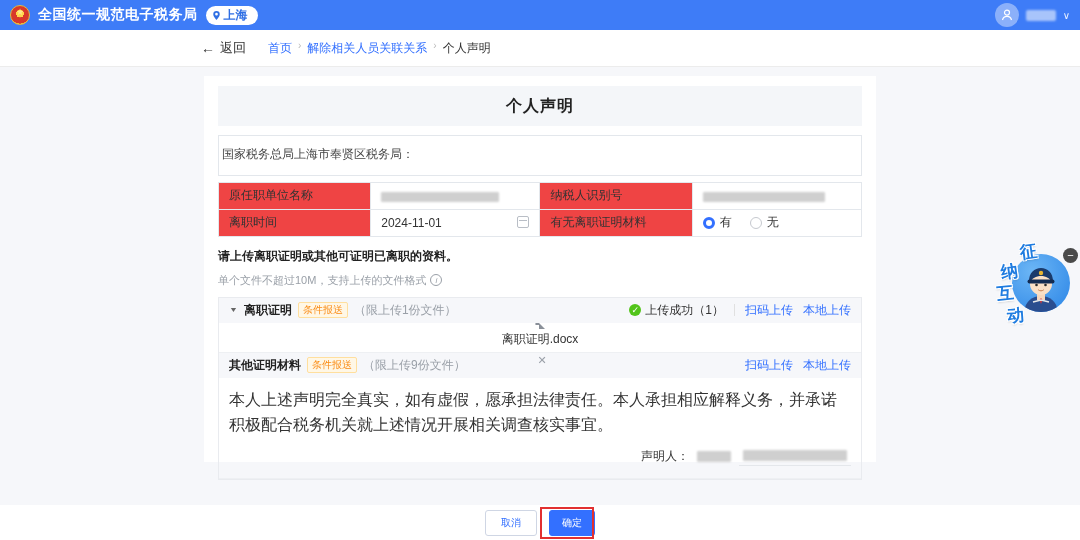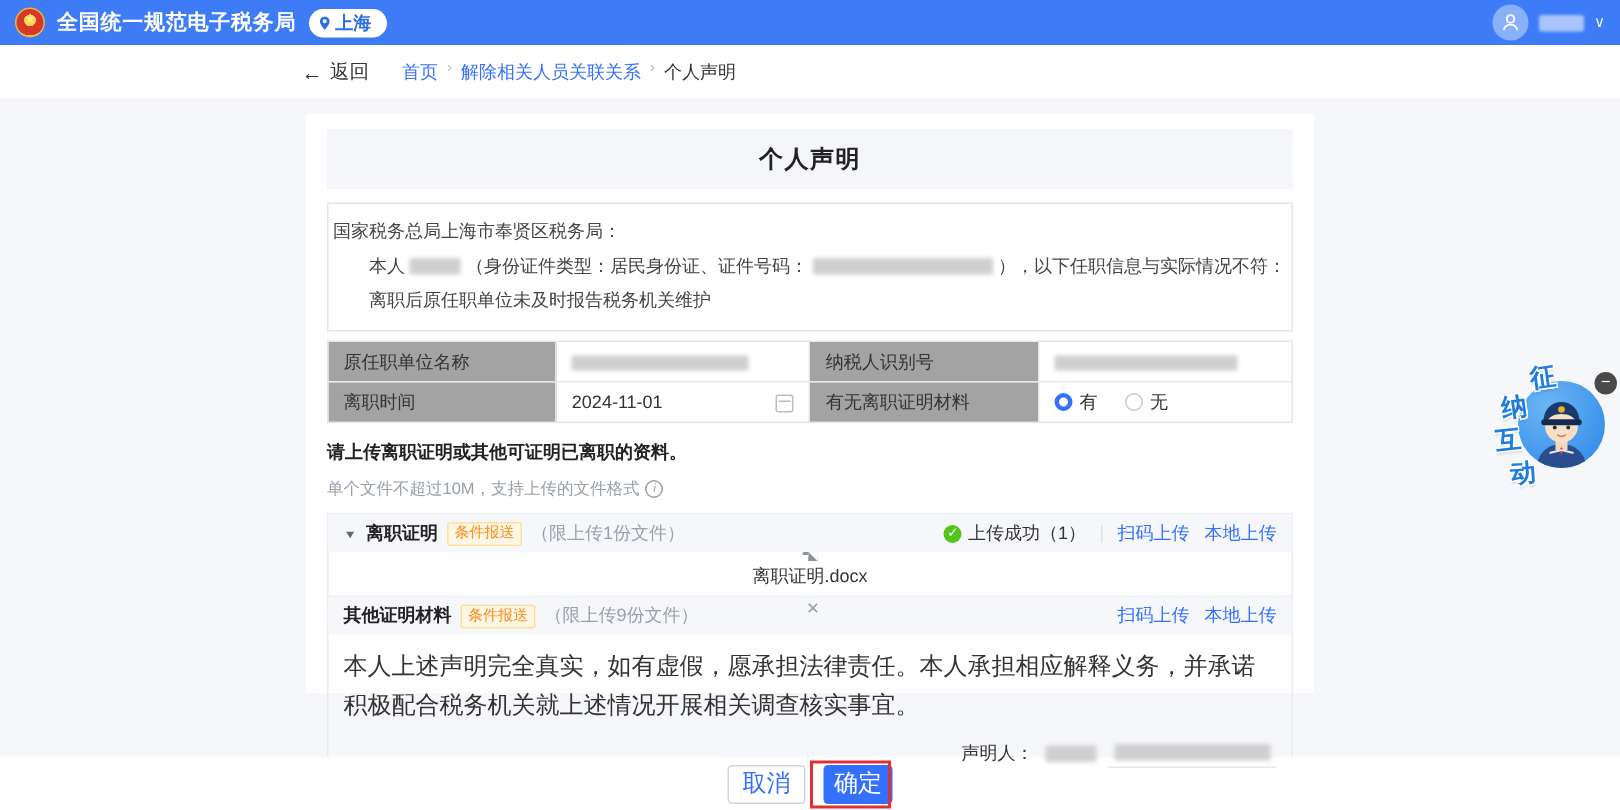--- a/index.html
+++ b/index.html
@@ -39,23 +39,23 @@
   .card-title { background:#f4f6f9; height:40px; display:flex; align-items:center; justify-content:center;
     font-size:16px; font-weight:bold; color:#222; letter-spacing:1px; }
 
   .letter { border:1px solid #e3e7ec; margin-top:9px; padding:7px 3px 9px; font-size:12px; color:#444; line-height:1.9; }
   .letter .indent { padding-left:24px; }
   .redact { display:inline-block; vertical-align:middle; background:#cfcfcf; border-radius:1px;
     filter:blur(1.3px); height:11px; }
 
   table.info { width:100%; border-collapse:collapse; margin-top:6px; font-size:12px; }
   table.info td { border:1px solid #e3e7ec; height:27px; padding:0 10px; color:#333; }
-  td.lab { background:#a3a3a3; width:152px; color:#444; }
+  td.lab { background:#ef4444; width:152px; color:#444; }
   td.val { width:169px; }
-  .date-cell { display:flex; align-items:flex-end; justify-content:space-between; }
+  .date-cell { display:flex; align-items:flex-start; justify-content:space-between; }
   .cal { width:12px; height:12px; border:1px solid #b9bec6; border-radius:2px; position:relative; }
   .cal:before { content:""; position:absolute; left:1px; right:1px; top:3px; border-top:1px solid #b9bec6; }
   .radio-group { display:flex; align-items:center; gap:18px; }
   .radio { display:flex; align-items:center; gap:5px; }
   .rdot { width:12px; height:12px; border-radius:50%; border:1px solid #c6c9cf; background:#fff; }
   .rdot.on { border:3.5px solid #3370ff; }
 
   .note-bold { font-size:12px; font-weight:bold; color:#222; margin-top:11px; }
   .note-sub { font-size:11px; color:#9aa0a8; margin-top:8px; display:flex; align-items:center; gap:4px; }
   .info-i { width:12px; height:12px; border:1px solid #9aa0a8; border-radius:50%; font-size:8px;
@@ -80,21 +80,21 @@
   .doc-ic:before{ content:""; position:absolute; top:-1px; right:-1px; border:3px solid #fff;
     border-left-color:#8a9099; border-bottom-color:#8a9099; }
   .x { color:#9aa0a8; font-size:11px; margin-left:4px; cursor:pointer; }
   .decl { font-size:16px; color:#333; padding:9px 10px 4px; line-height:1.6; }
   .declarant { display:flex; align-items:center; justify-content:flex-end; gap:8px;
     padding:6px 10px 12px; font-size:12px; color:#333; border-bottom:1px solid #eef0f3; }
   .sign-line { border-bottom:1px solid #e4e7eb; padding:0 4px 3px; }
 
   
   .footer { height:35px; background:#fff; display:flex; align-items:center; justify-content:center; gap:12px; }
-  .btn { font-size:16px; height:26px; border-radius:3px; display:flex; align-items:center;
+  .btn { font-size:10px; height:26px; border-radius:3px; display:flex; align-items:center;
     justify-content:center; cursor:pointer;font-family:Liberation Mono, monospace; }
   .btn-cancel { width:52px; background:#fff; border:1px solid #cfd6e4; color:#3370ff; }
   .btn-ok { width:46px; background:#3370ff; border:1px solid #3370ff; color:#fff; }
   .annotate { position:absolute; left:540px; top:507px; width:54px; height:32px;
     border:2px solid #e23030; pointer-events:none; }
 
   
   .assistant { position:absolute; right:0; top:238px; width:92px; height:106px; }
   .minus-btn { position:absolute; right:2px; top:10px; width:15px; height:15px; border-radius:50%;
     background:#4a4a4a; color:#fff; display:flex; align-items:center; justify-content:center;
@@ -148,27 +148,20 @@
     </span>
   </div>
 
   <div class="main">
     <div class="card">
 
       <div class="card-title">个人声明</div>
 
       <div class="letter">
         <div>国家税务总局上海市奉贤区税务局：</div>
-        <div class="indent">
-          <span>本人</span>
-          <span class="redact" style="width:34px"></span>
-          <span>（身份证件类型：居民身份证、证件号码：</span>
-          <span class="redact" style="width:120px"></span>
-          <span>），以下任职信息与实际情况不符：离职后原任职单位未及时报告税务机关维护</span>
-        </div>
       </div>
 
       <table class="info">
         <tbody>
             <tr>
           <td class="lab">原任职单位名称</td>
           <td class="val">
             <span class="redact" style="width:118px;height:10px"></span>
           </td>
           <td class="lab">纳税人识别号</td>

